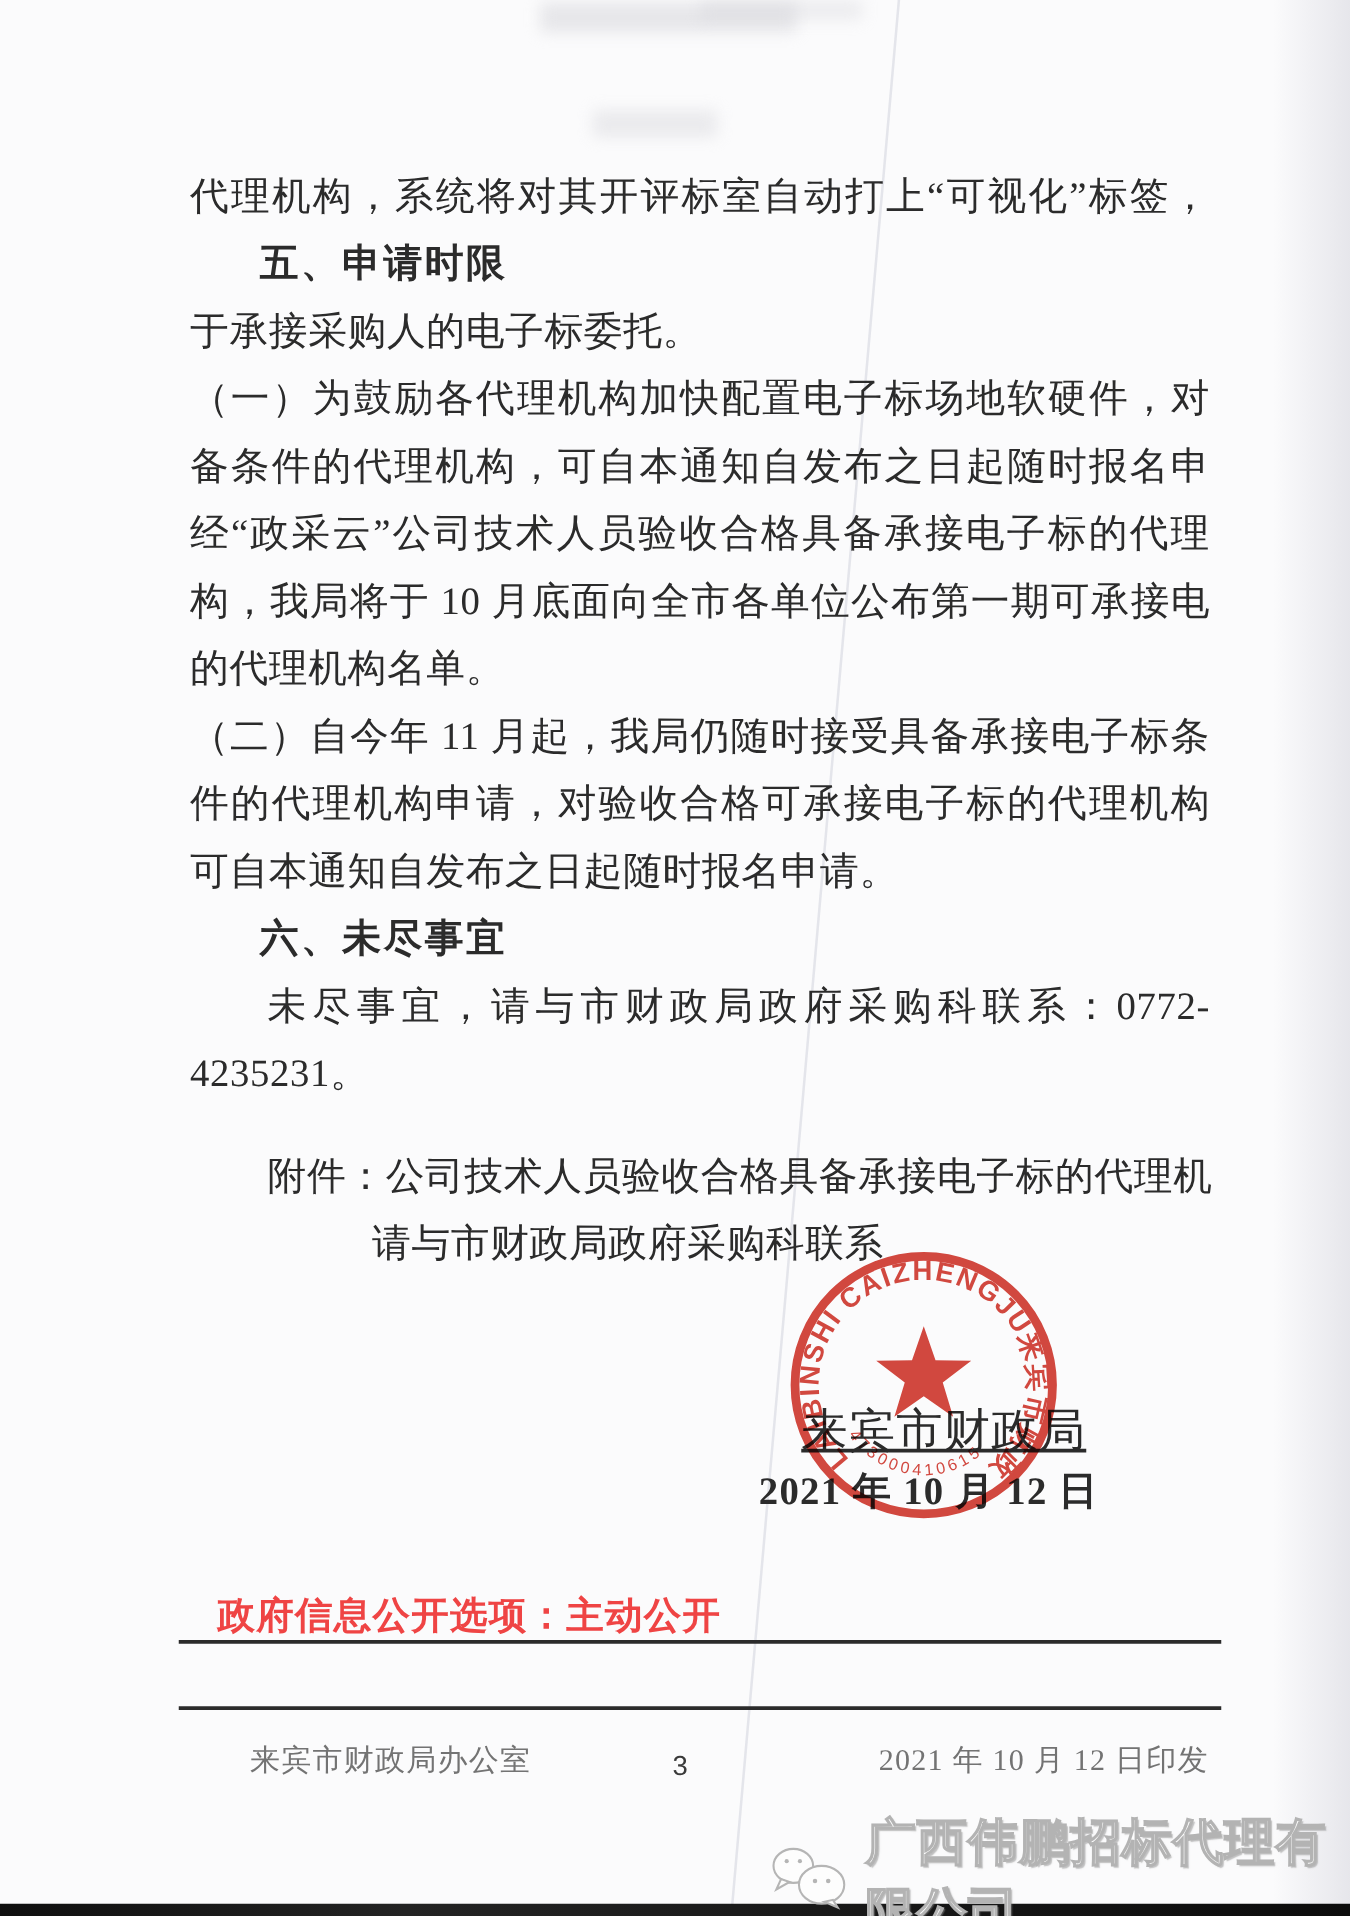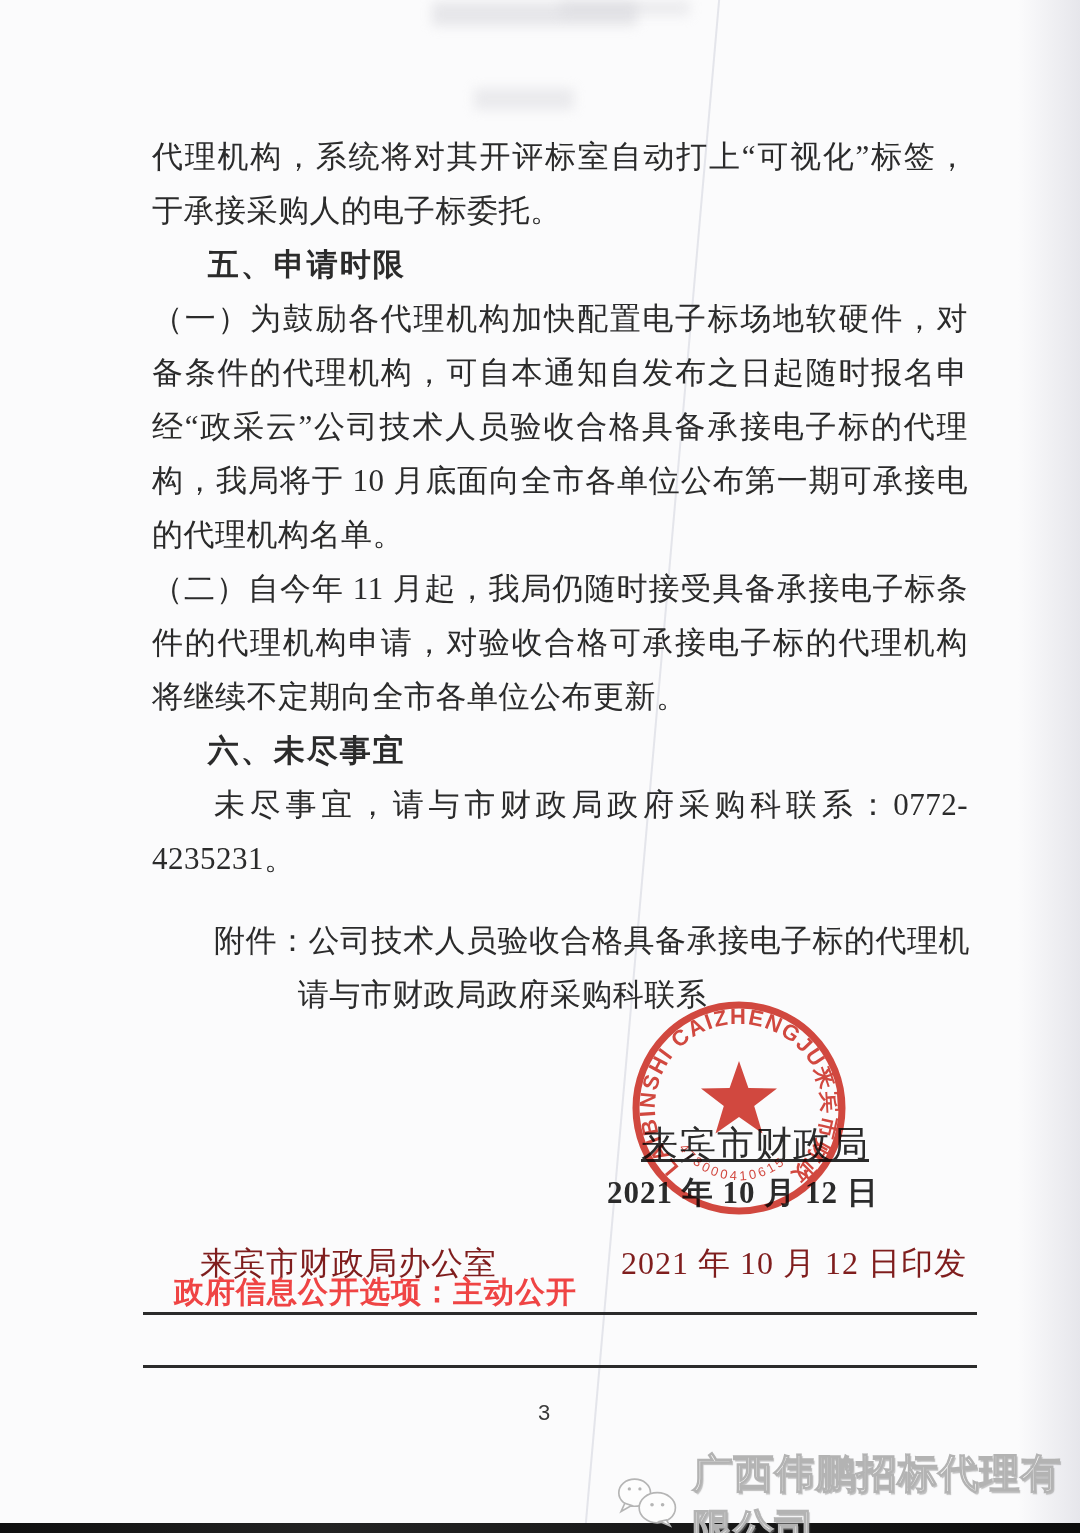--- a/index.html
+++ b/index.html
@@ -38,23 +38,23 @@
   .sign-date{position:absolute;left:607px;top:1172px;font-size:31px;letter-spacing:1px;z-index:1;font-weight:bold;}
   .stamp{position:absolute;left:627px;top:996px;width:224px;height:224px;
     z-index:2;opacity:.87;mix-blend-mode:multiply;}
 
   
   .disclosure{position:absolute;left:174px;top:1272px;
     font-family:"Liberation Sans", sans-serif;font-weight:bold;font-size:30px;letter-spacing:1px;color:#ef4444;}
   .rule{position:absolute;left:143px;width:834px;height:3px;background:#2b2b2b;}
   .rule.r1{top:1312px;}
   .rule.r2{top:1365px;}
-  .footer-row{position:absolute;left:143px;top:1243px;width:834px;height:42px;
+  .footer-row{position:absolute;left:143px;top:1387px;width:834px;height:42px;
     display:flex;justify-content:space-between;align-items:center;
-    font-size:32px;letter-spacing:1px;padding:0 10px 0 57px;box-sizing:border-box;color:#7f1d1d;}
+    font-size:24px;letter-spacing:1px;padding:0 10px 0 57px;box-sizing:border-box;color:#737373;}
   .page-num{position:absolute;left:538px;top:1400px;font-size:22px;
     font-family:"Liberation Sans", sans-serif;color:#3a3a3a;}
 
   
   .watermark{position:absolute;left:612px;top:1446px;display:flex;align-items:center;gap:8px;z-index:3;}
   .watermark .wm-text{
     font-family:"Liberation Sans", sans-serif;font-weight:bold;font-size:40px;letter-spacing:1px;
     color:#fdfdfd;-webkit-text-stroke:1.2px #b3b3b3;
     text-shadow:1.5px 1.5px 1px rgba(140,140,140,.55);}
   .bottom-bar{position:absolute;left:0;top:1523px;width:1080px;height:10px;
@@ -66,33 +66,33 @@
 <div class="page">
 
   <div class="edge-shade"></div>
   <div class="crease"></div>
   <div class="smudge s1"></div>
   <div class="smudge s2"></div>
   <div class="smudge s3"></div>
 
   <div class="body-text">
     <div class="line full">代理机构，系统将对其开评标室自动打上“可视化”标签，便</div>
+    <div class="line heading">五、申请时限</div>
+
     <div class="line">于承接采购人的电子标委托。</div>
-
-    <div class="line heading">五、申请时限</div>
 
     <div class="line full">（一）为鼓励各代理机构加快配置电子标场地软硬件，对具</div>
     <div class="line full">备条件的代理机构，可自本通知自发布之日起随时报名申请，</div>
     <div class="line full">经“政采云”公司技术人员验收合格具备承接电子标的代理机</div>
     <div class="line full">构，我局将于 10 月底面向全市各单位公布第一期可承接电子标</div>
     <div class="line">的代理机构名单。</div>
 
     <div class="line full">（二）自今年 11 月起，我局仍随时接受具备承接电子标条</div>
     <div class="line full">件的代理机构申请，对验收合格可承接电子标的代理机构名单，</div>
-    <div class="line">将继续不定期向全市各单位公布更新。</div>
+    <div class="line">可自本通知自发布之日起随时报名申请。</div>
 
     <div class="line heading">六、未尽事宜</div>
 
     <div class="line full indent">未尽事宜，请与市财政局政府采购科联系：0772-4235180、</div>
     <div class="line">4235231。</div>
 
     <div class="attach-block">
       <div class="line indent">附件：公司技术人员验收合格具备承接电子标的代理机</div>
       <div class="line indent2">请与市财政局政府采购科联系</div>
     </div>

